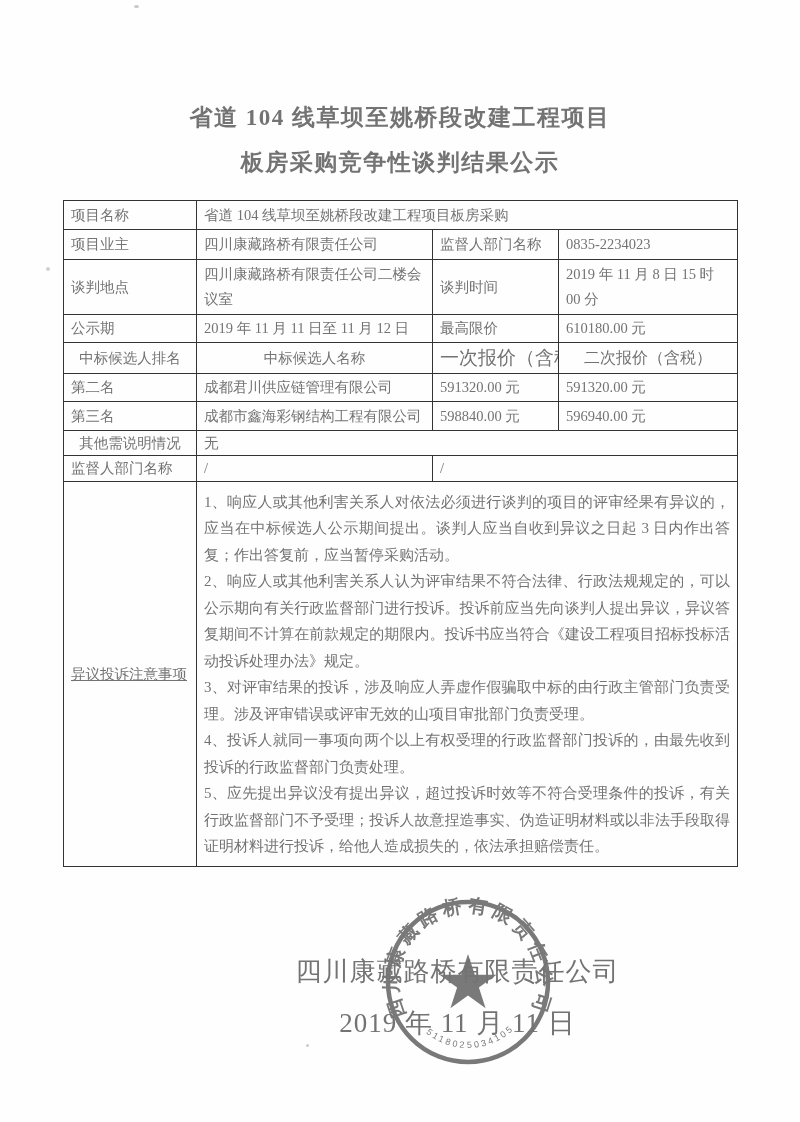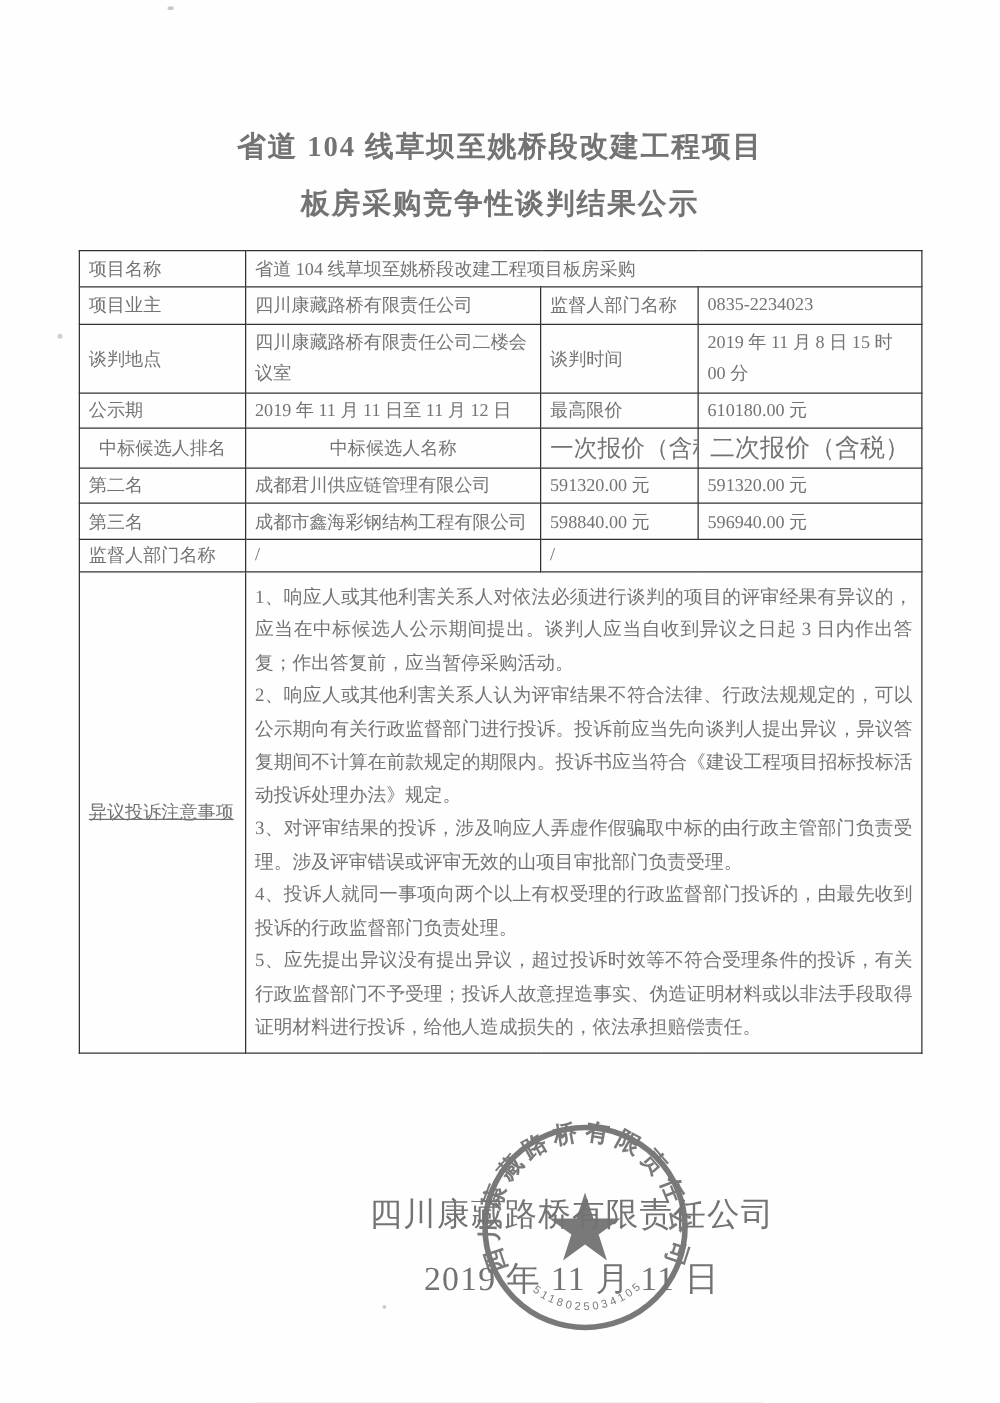--- a/index.html
+++ b/index.html
@@ -95,33 +95,37 @@
     <tr class="r4">
       <td>公示期</td>
       <td>2019 年 11 月 11 日至 11 月 12 日</td>
       <td class="tight">最高限价</td>
       <td>610180.00 元</td>
     </tr>
     <tr class="r5">
       <td class="tight">中标候选人排名</td>
       <td>中标候选人名称</td>
       <td class="tight" style="font-size:19px">一次报价（含税）</td>
-      <td class="tight" style="font-size:20px">二次报价（含税）</td>
+      <td class="tight" style="font-size:16px">二次报价（含税）</td>
     </tr>
     <tr class="r7">
       <td>第二名</td>
       <td>成都君川供应链管理有限公司</td>
       <td class="tight">591320.00 元</td>
       <td>591320.00 元</td>
     </tr>
     <tr class="r8">
       <td>第三名</td>
       <td>成都市鑫海彩钢结构工程有限公司</td>
       <td class="tight">598840.00 元</td>
       <td>596940.00 元</td>
+    </tr>
+    <tr class="r9">
+      <td class="tight" style="text-align:center">其他需说明情况</td>
+      <td colspan="3">无</td>
     </tr>
     <tr class="r10">
       <td class="tight">监督人部门名称</td>
       <td>/</td>
       <td colspan="2">/</td>
     </tr>
     <tr class="r11">
       <td class="notice-label">异议投诉注意事项</td>
       <td colspan="3" class="notice-cell">
         <p>1、响应人或其他利害关系人对依法必须进行谈判的项目的评审经果有异议的，应当在中标候选人公示期间提出。谈判人应当自收到异议之日起 3 日内作出答复；作出答复前，应当暂停采购活动。</p>

